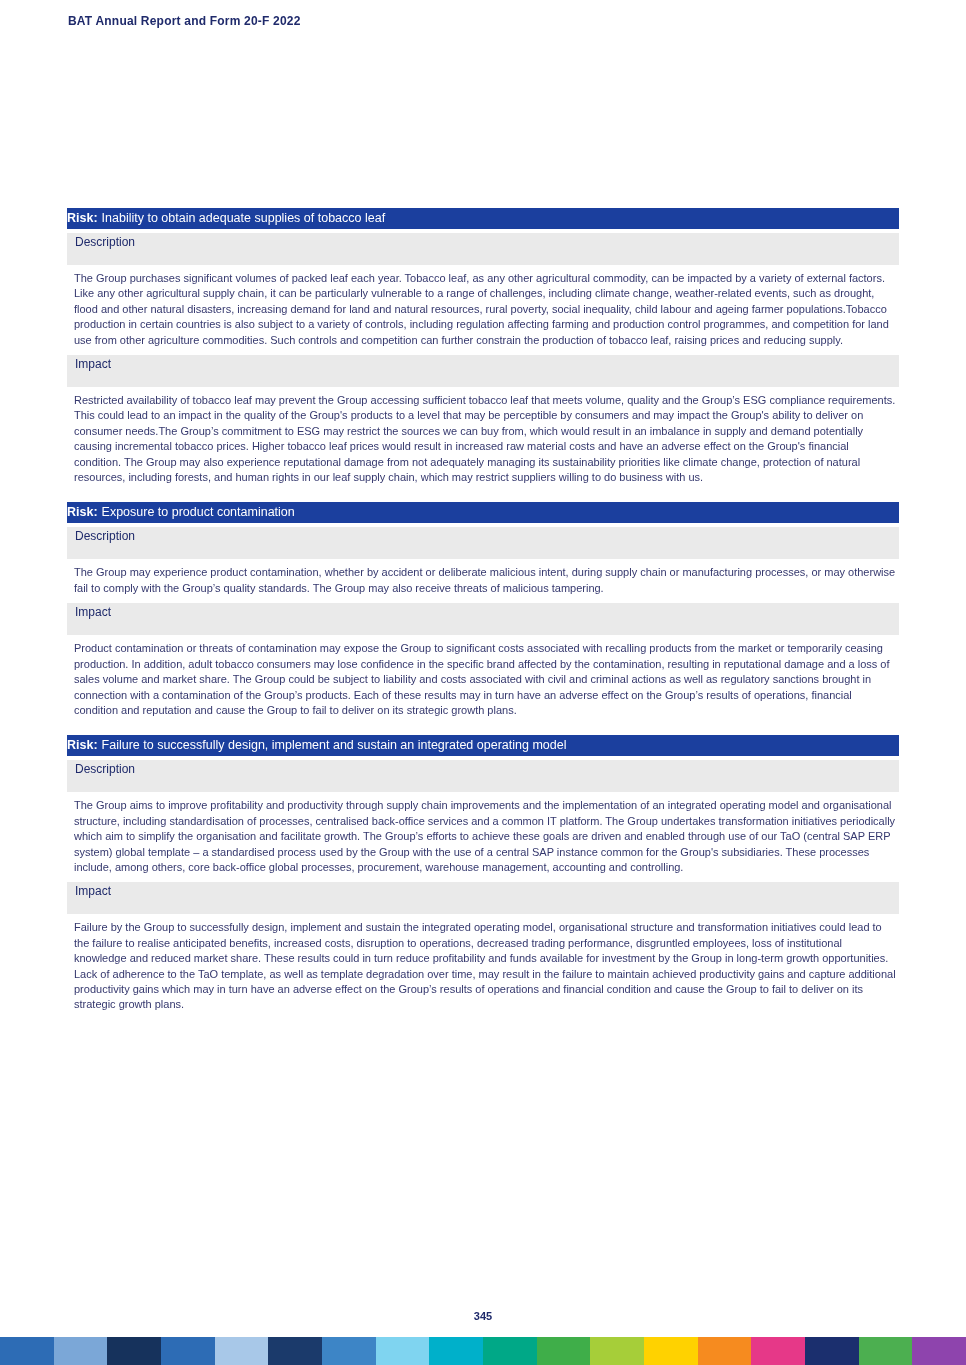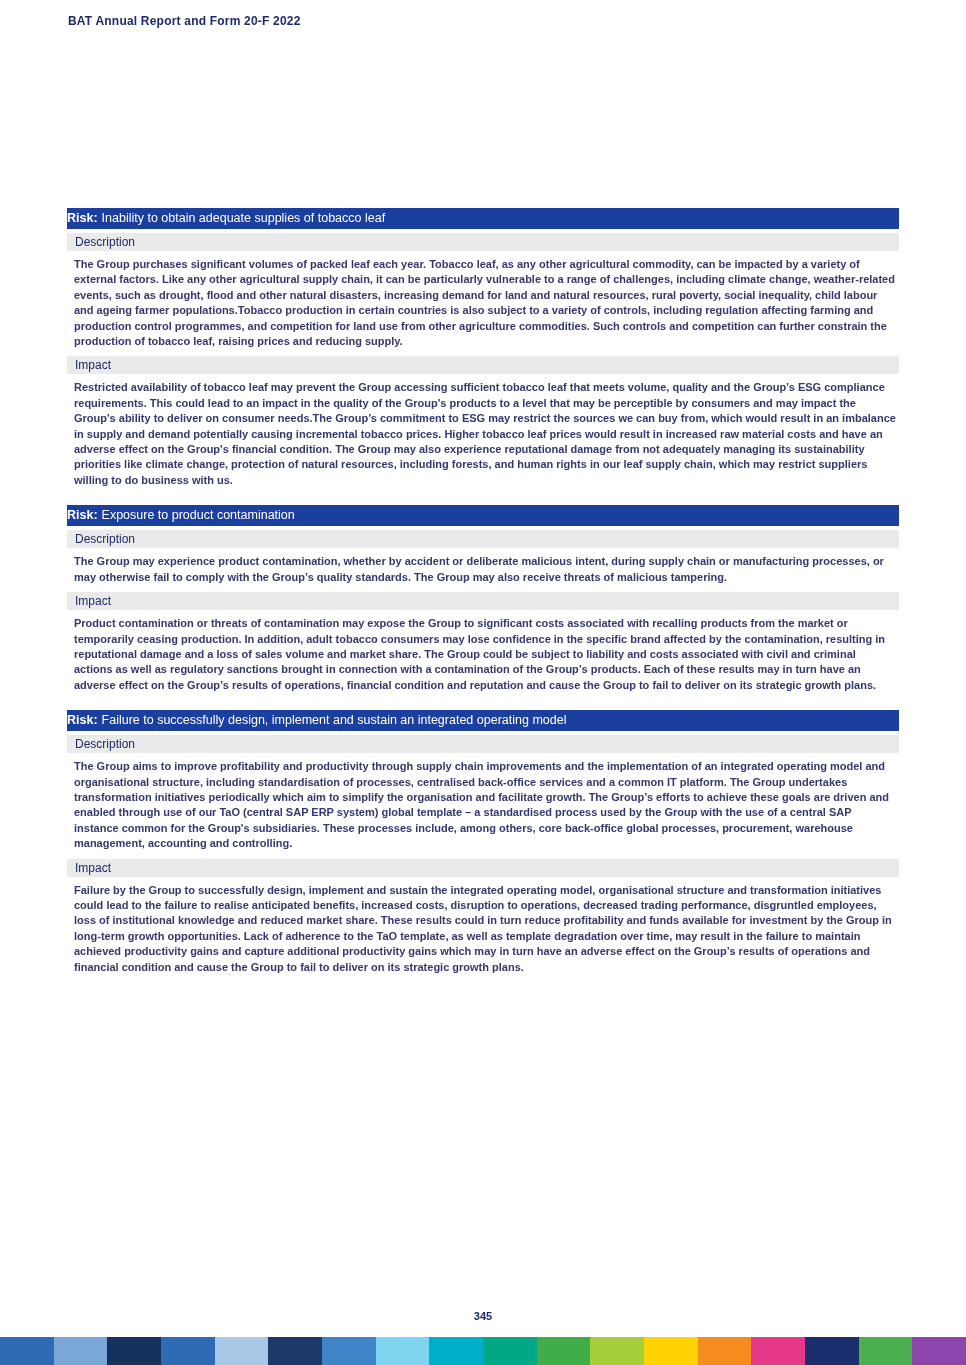--- a/index.html
+++ b/index.html
@@ -26,25 +26,25 @@
   .content { padding: 0 67px; margin-top: 170px; }
   .risk { margin-bottom: 17px; }
   .risk-bar {
     background: var(--risk-bar-blue, #1b3f9e); color: #ffffff;
     min-height: 21px; line-height: 21px; padding: 0 0; font-size: 12.5px;
     margin-bottom: 4px;
   }
   .risk-label { font-weight: bold; margin-right: 4px; }
   .sub-bar {
     background: var(--sub-bar-gray, #eaeaea); color: var(--navy-text, #1f2a6b);
-    height: 18px; line-height: 18px; padding: 0 8px; font-size: 12px; margin-bottom: 6px;
+    height: 32px; line-height: 18px; padding: 0 8px; font-size: 12px; margin-bottom: 6px;
   }
   .body {
     font-size: 11px; line-height: 15.4px; color: var(--body-text, #35386e);
-    margin: 0 2px 7px 7px; text-align: left; font-weight: bold;
+    margin: 0 2px 7px 7px; text-align: left;
   }
   .page-number {
     position: absolute; bottom: 43px; left: 0; width: 100%;
     text-align: center; font-size: 11px; font-weight: bold; color: var(--navy-text, #1f2a6b); margin-top: 44px;
   }
   .color-bar {
     position: absolute; bottom: 0; left: 0; width: 100%; height: 28px; display: flex;
   }
   .color-bar > div { flex: 1; }
 </style>

